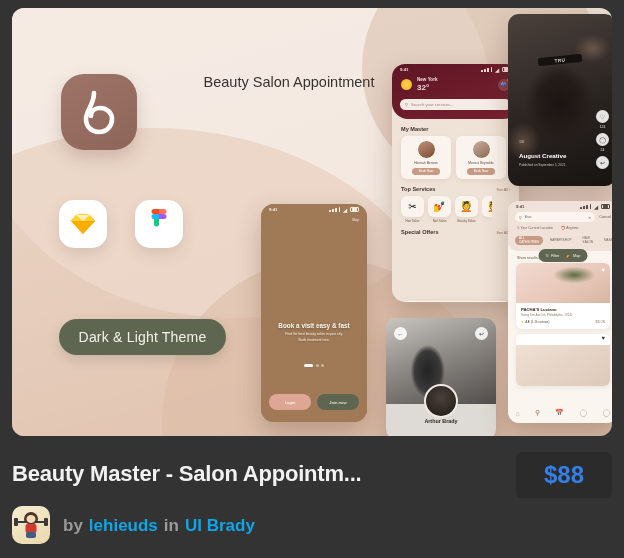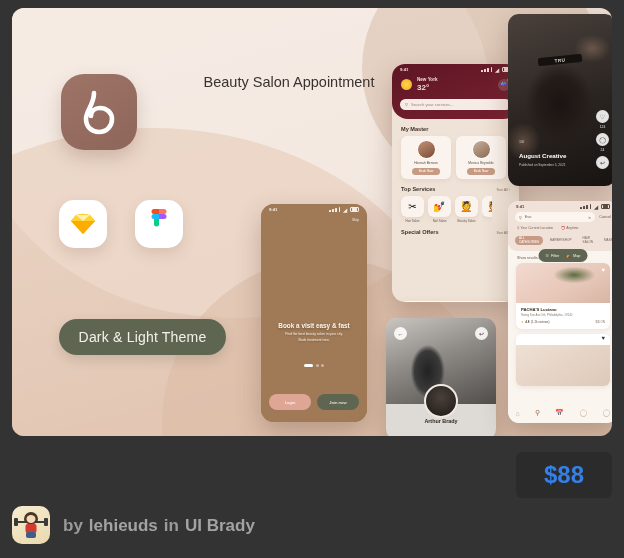--- a/index.html
+++ b/index.html
@@ -237,21 +237,21 @@
     border-radius:50%;background:#f6d9b8;}
   .av-body{position:absolute;left:50%;transform:translateX(-50%);top:18px;width:11px;height:9px;
     border-radius:2px;background:#cf3b33;}
   .av-legs{position:absolute;left:50%;transform:translateX(-50%);top:26px;width:10px;height:6px;
     border-radius:2px;background:#3e5e86;}
   .av-bar{position:absolute;left:4px;right:4px;top:15px;height:2px;background:#3a3a3a;border-radius:1px;}
   .av-w1,.av-w2{position:absolute;top:12px;width:4px;height:8px;border-radius:1px;background:#3a3a3a;}
   .av-w1{left:2px;} .av-w2{right:2px;}
   .byline{font-size:17px;line-height:1;display:flex;align-items:center;gap:6px;}
   .b-muted{color:#9a9a9a;font-weight:bold;}
-  .b-strong{color:#a3a3a3;font-weight:bold;}
+  .b-strong{color:#0ea5e9;font-weight:bold;}
 </style>
 </head>
 <body>
 
 <div class="page">
 
   <div class="preview">
     <div class="bg-blob blob-a"></div>
     <div class="bg-blob blob-b"></div>
     <div class="bg-blob blob-c"></div>
@@ -497,20 +497,21 @@
         <span>⌂</span>
         <span class="active">⚲</span>
         <span>📅</span>
         <span>◯</span>
         <span>◯</span>
       </div>
     </div>
   </div>
 
   <div class="title-row">
+    <div class="item-title">Beauty Master - Salon Appointm...</div>
     <div class="price-badge">$88</div>
   </div>
 
   <div class="author-row">
     <div class="author-av">
       <span class="av-w1"></span>
       <span class="av-w2"></span>
       <span class="av-bar"></span>
       <span class="av-head"></span>
       <span class="av-face"></span>

